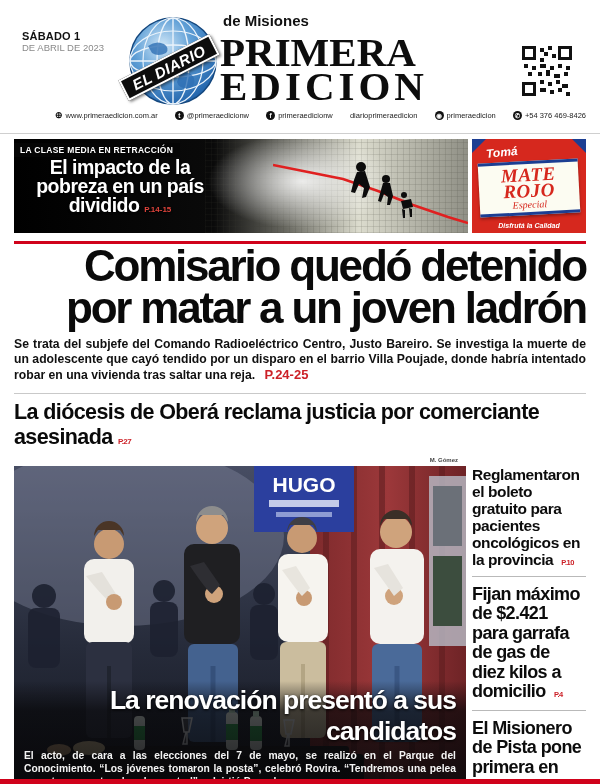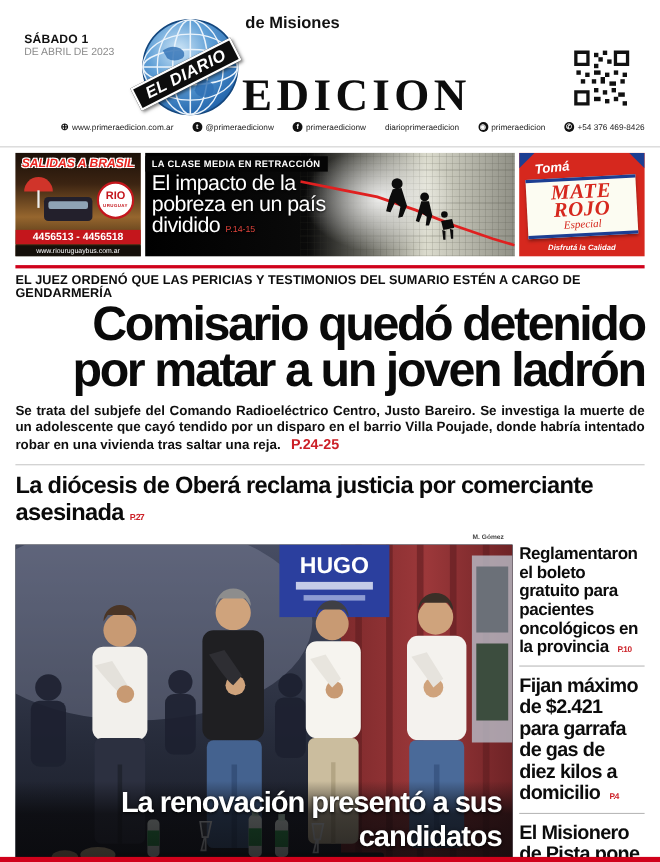--- a/index.html
+++ b/index.html
@@ -66,22 +66,22 @@
   .ad-center .grid { position:absolute; right:0; top:0; width:58%; height:100%; opacity:.55;
     background:
       repeating-linear-gradient(0deg, rgba(60,60,50,.25) 0 1px, transparent 1px 6px),
       repeating-linear-gradient(90deg, rgba(60,60,50,.25) 0 1px, transparent 1px 6px);
   }
   .ad-center .glow { position:absolute; right:14%; top:0; width:45%; height:100%;
     background:radial-gradient(ellipse at 50% 45%, rgba(255,255,255,.85) 0%, rgba(255,255,255,0) 65%); }
   .ad-center .kick { position:relative; display:inline-block; margin:3px 0 0 0;
     background:#050505; color:#fff; font-weight:bold; font-size:8.5px; letter-spacing:.3px; padding:2px 7px 2px 6px; }
   .ad-center .t { position:relative; margin:1px 0 0 6px; width:200px;
-    color:#fff; font-weight:normal; font-size:19.5px; line-height:.98; letter-spacing:-.5px;
-    text-shadow:0 1px 2px rgba(0,0,0,.8); }
+    color:#fff; font-weight:bold; font-size:19.5px; line-height:.98; letter-spacing:-.5px;
+    text-shadow:0 1px 2px rgba(0,0,0,.8);text-align:center; }
   .ad-center .t .pg { font-size:8px; color:#e0443c; letter-spacing:0; }
   .ad-center svg.decline { position:absolute; right:0; top:0; }
   .ad-right { position:relative; width:114px; background:#d6281e; overflow:hidden; }
   .ad-right .corner { position:absolute; width:0; height:0; border-style:solid; }
   .ad-right .c1 { left:0; top:0; border-width:14px 14px 0 0; border-color:#1c3e92 transparent transparent transparent; }
   .ad-right .c2 { right:0; top:0; border-width:0 14px 14px 0; border-color:transparent #1c3e92 transparent transparent; }
   .ad-right .toma { position:relative; margin:6px 0 0 14px; color:#fff; font-weight:bold; font-style:italic;
     font-size:12px; transform:rotate(-6deg); width:40px; }
   .ad-right .panel { position:relative; margin:2px 7px 0; background:#fcfcf2; transform:rotate(-3deg);
     border-top:3px solid #1c3e92; border-bottom:3px solid #1c3e92; text-align:center; padding:3px 0 2px;
@@ -148,21 +148,21 @@
         <ellipse cx="45" cy="45" rx="16" ry="43" fill="none" stroke="#eaf3fb" stroke-width="1.4"></ellipse>
         <ellipse cx="45" cy="45" rx="30" ry="43" fill="none" stroke="#eaf3fb" stroke-width="1.2"></ellipse>
         <line x1="2" y1="45" x2="88" y2="45" stroke="#eaf3fb" stroke-width="1.4"></line>
         <line x1="45" y1="2" x2="45" y2="88" stroke="#eaf3fb" stroke-width="1.4"></line>
         <path d="M20 30 q8 -6 16 -2 q6 4 2 9 q-8 4 -14 0 z" fill="#2e6fb4" opacity=".8"></path>
         <path d="M52 58 q10 -4 14 4 q2 8 -6 10 q-9 1 -11 -6 z" fill="#2e6fb4" opacity=".8"></path>
       </svg>
       <div class="banner">EL DIARIO</div>
       <div class="demisiones">de Misiones</div>
       <div class="bigname">
-        <br>
+        <span class="l1">PRIMERA</span><br>
         <span class="l2">EDICION</span>
       </div>
     </div>
 
     <svg class="qr" width="54" height="54" viewBox="0 0 27 27">
       <rect width="27" height="27" fill="#fff"></rect>
       <g fill="#111">
         <path d="M1 1h7v7h-7z M2.5 2.5h4v4h-4z" fill-rule="evenodd"></path>
         <path d="M19 1h7v7h-7z M20.5 2.5h4v4h-4z" fill-rule="evenodd"></path>
         <path d="M1 19h7v7h-7z M2.5 20.5h4v4h-4z" fill-rule="evenodd"></path>
@@ -215,31 +215,20 @@
       </span>
       <span class="sitem">
         <span class="sicon">✆</span>
         <span>+54 376 469-8426</span>
       </span>
     </div>
   </header>
   <div class="mast-rule"></div>
 
   <section class="adsrow">
-    <div class="ad-left">
-      <div class="title">SALIDAS A BRASIL</div>
-      <div class="umbrella"></div>
-      <div class="bus"></div>
-      <div class="riocircle">
-        <div class="rio">RIO</div>
-        <div class="uru">URUGUAY</div>
-      </div>
-      <div class="phones">4456513 - 4456518</div>
-      <div class="web">www.riouruguaybus.com.ar</div>
-    </div>
 
     <div class="ad-center">
       <div class="grid"></div>
       <div class="glow"></div>
       <svg class="decline" width="195" height="94" viewBox="0 0 195 94">
         <polyline points="0,26 40,34 70,40 105,52 140,66 175,78 195,84" fill="none" stroke="#e02020" stroke-width="2.5"></polyline>
         <g fill="#0c0c0c">
           <circle cx="88" cy="28" r="5"></circle>
           <path d="M84 33 l8 -1 5 16 -4 10 -4 1 2 -10 -5 -4 -4 9 -4 -1 3 -12 z"></path>
           <circle cx="113" cy="40" r="4"></circle>
@@ -265,21 +254,20 @@
           <span>ROJO</span>
         </div>
         <div class="esp">Especial</div>
       </div>
       <div class="dis">Disfrutá la Calidad</div>
     </div>
   </section>
 
   <div class="rule-red"></div>
   <section class="lead">
-    <div class="kicker">EL JUEZ ORDENÓ QUE LAS PERICIAS Y TESTIMONIOS DEL SUMARIO ESTÉN A CARGO DE GENDARMERÍA</div>
     <h1 class="headline">
       <span>Comisario quedó detenido</span>
       <span>por matar a un joven ladrón</span>
     </h1>
     <p class="deck">
       <span>Se trata del subjefe del Comando Radioeléctrico Centro, Justo Bareiro. Se investiga la muerte de un adolescente que cayó tendido por un disparo en el barrio Villa Poujade, donde habría intentado robar en una vivienda tras saltar una reja.</span>
       <span class="pgref">P.24-25</span>
     </p>
   </section>
   <div class="div-gray"></div>

